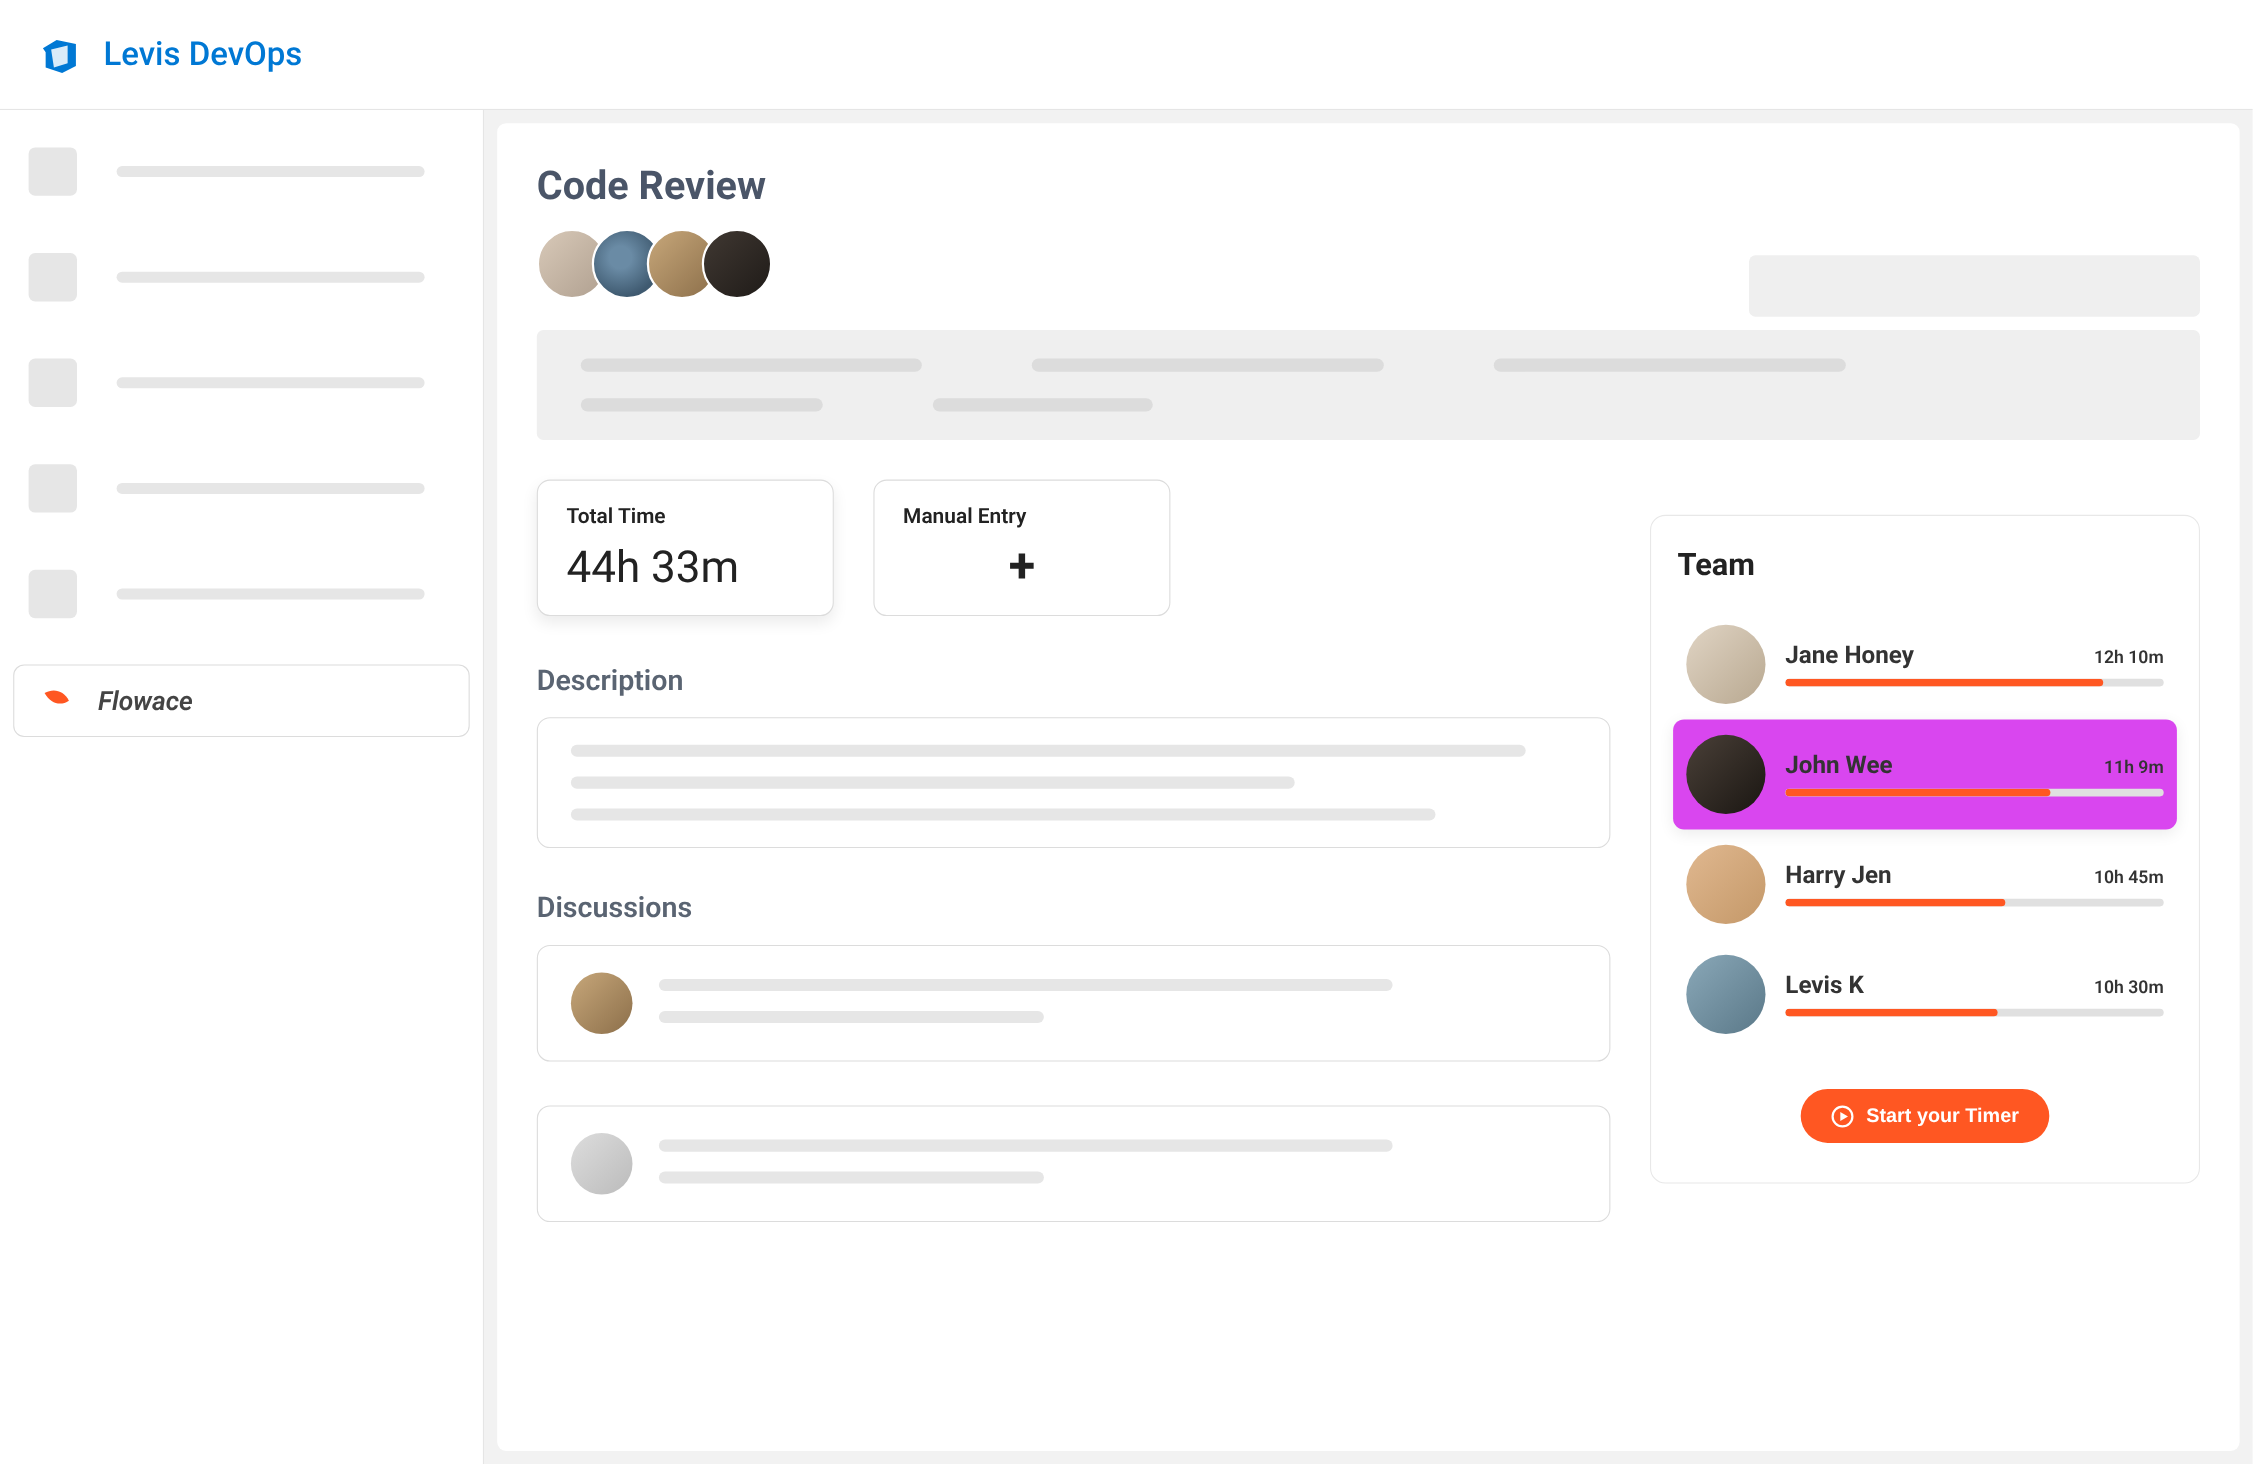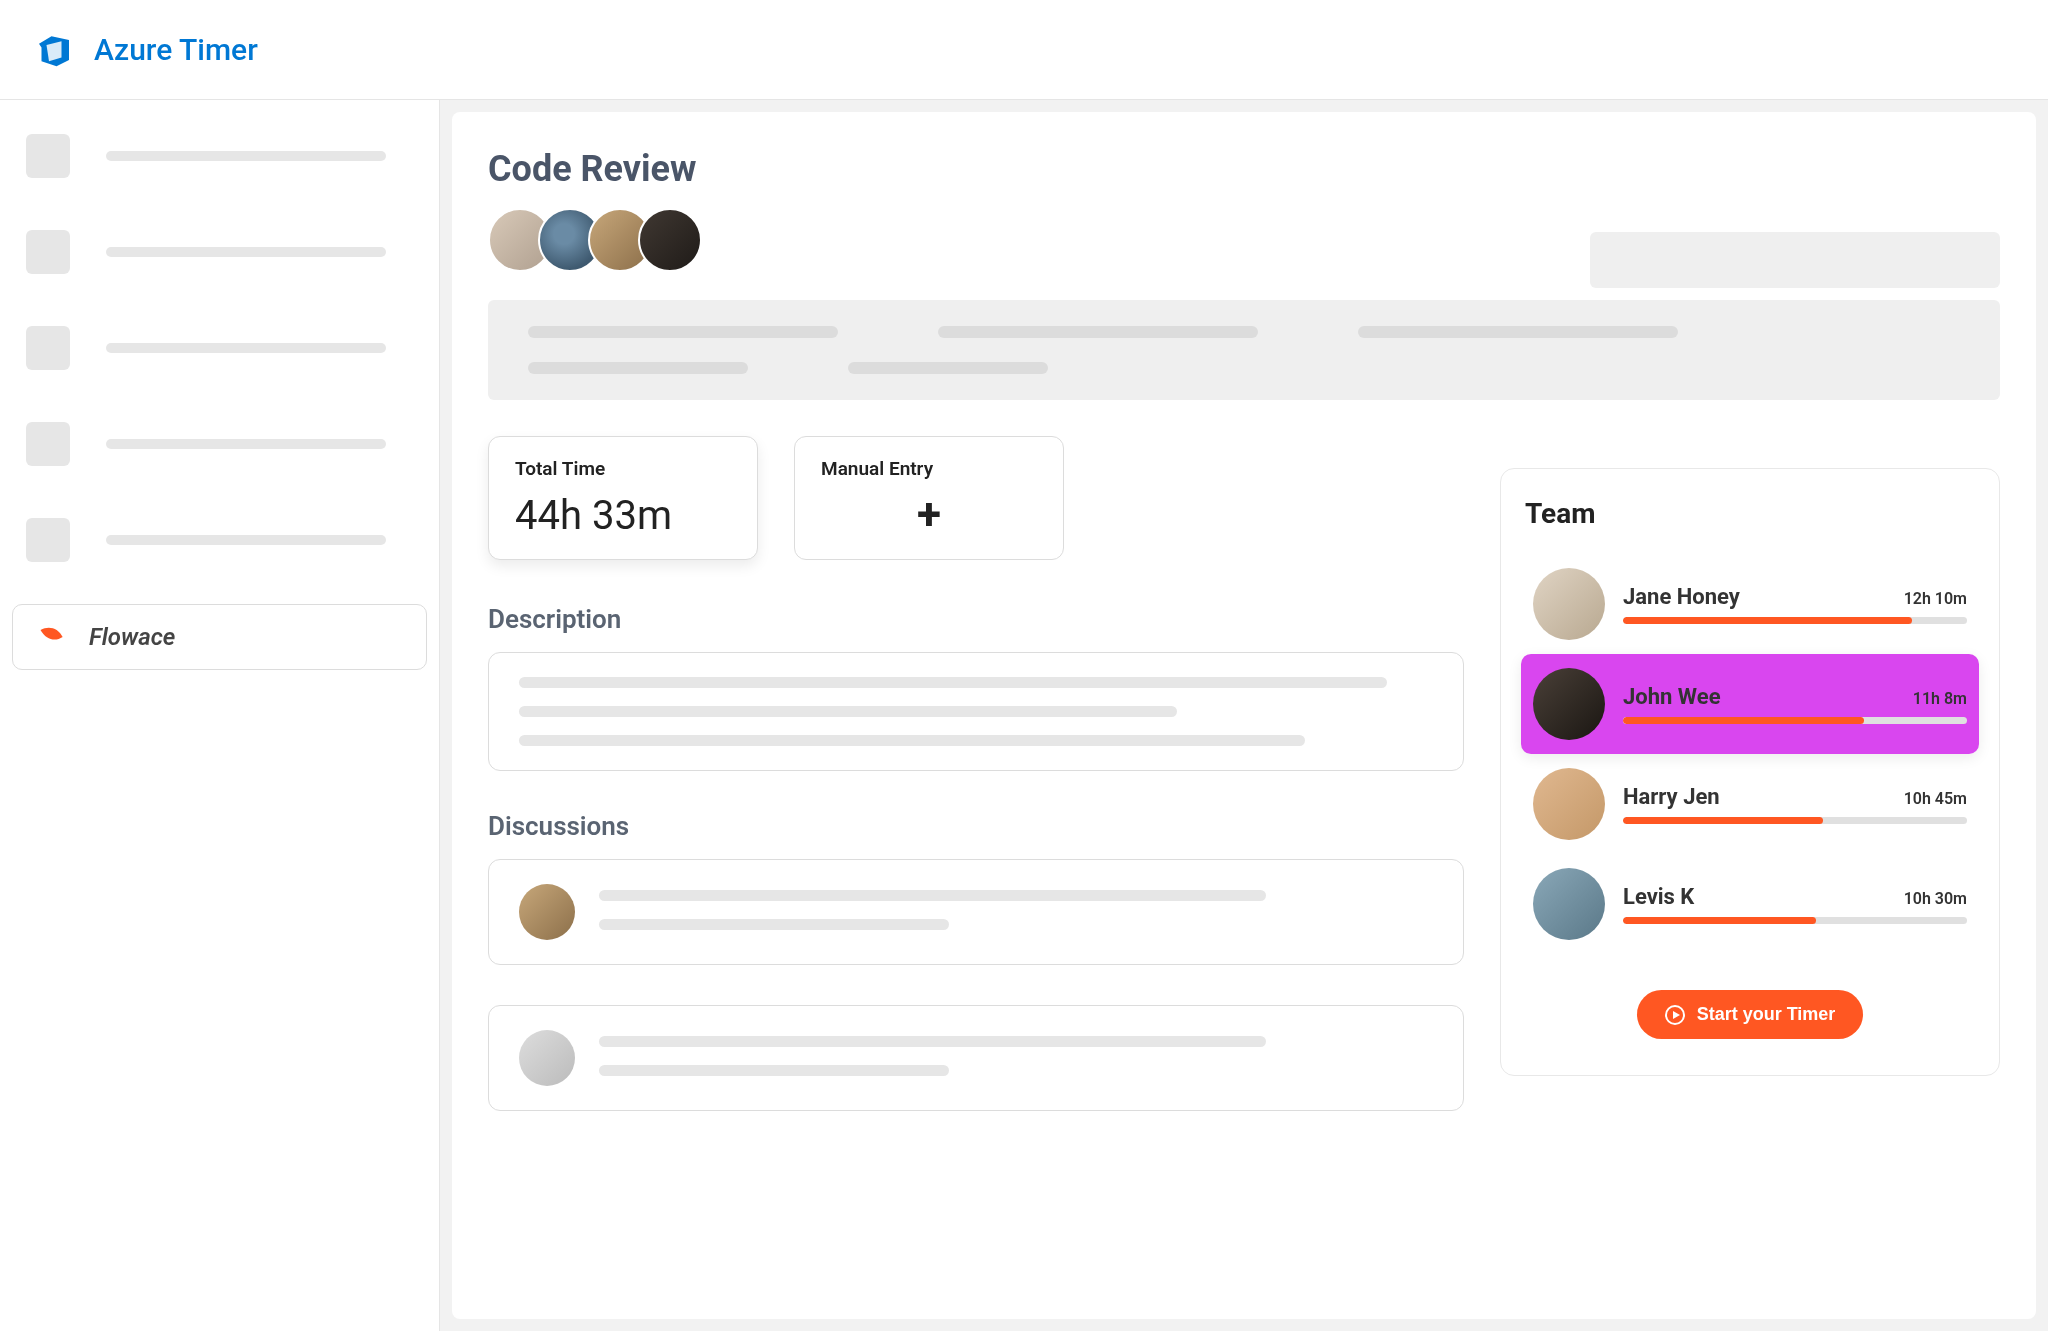--- a/index.html
+++ b/index.html
@@ -323,21 +323,21 @@
 </head>
 <body>
 
 <div class="header">
   <div class="ado-logo">
     <svg viewBox="0 0 32 32" width="40" height="40">
       <path d="M4 11 L14 5 L28 8 L28 24 L18 29 L6 25 L6 14 Z" fill="#0078d4"></path>
       <path d="M10 12 L22 9 L22 22 L12 25 Z" fill="#ffffff" opacity="0.85"></path>
     </svg>
   </div>
-  <div class="brand-text">Azure Timer</div>
+  <div class="brand-text">Levis DevOps</div>
 </div>
 
 <div class="layout">
 
   <div class="sidebar">
     <div class="nav-item">
       <div class="nav-icon-box"></div>
       <div class="nav-line"></div>
     </div>
     <div class="nav-item">
@@ -446,21 +446,21 @@
                   <div class="progress-fill" style="width:84%"></div>
                 </div>
               </div>
             </div>
 
             <div class="team-item highlight">
               <div class="team-avatar ta2"></div>
               <div class="team-info">
                 <div class="team-name-row">
                   <div class="team-name">John Wee</div>
-                  <div class="team-time">11h 8m</div>
+                  <div class="team-time">11h 9m</div>
                 </div>
                 <div class="progress">
                   <div class="progress-fill" style="width:70%"></div>
                 </div>
               </div>
             </div>
 
             <div class="team-item">
               <div class="team-avatar ta3"></div>
               <div class="team-info">

